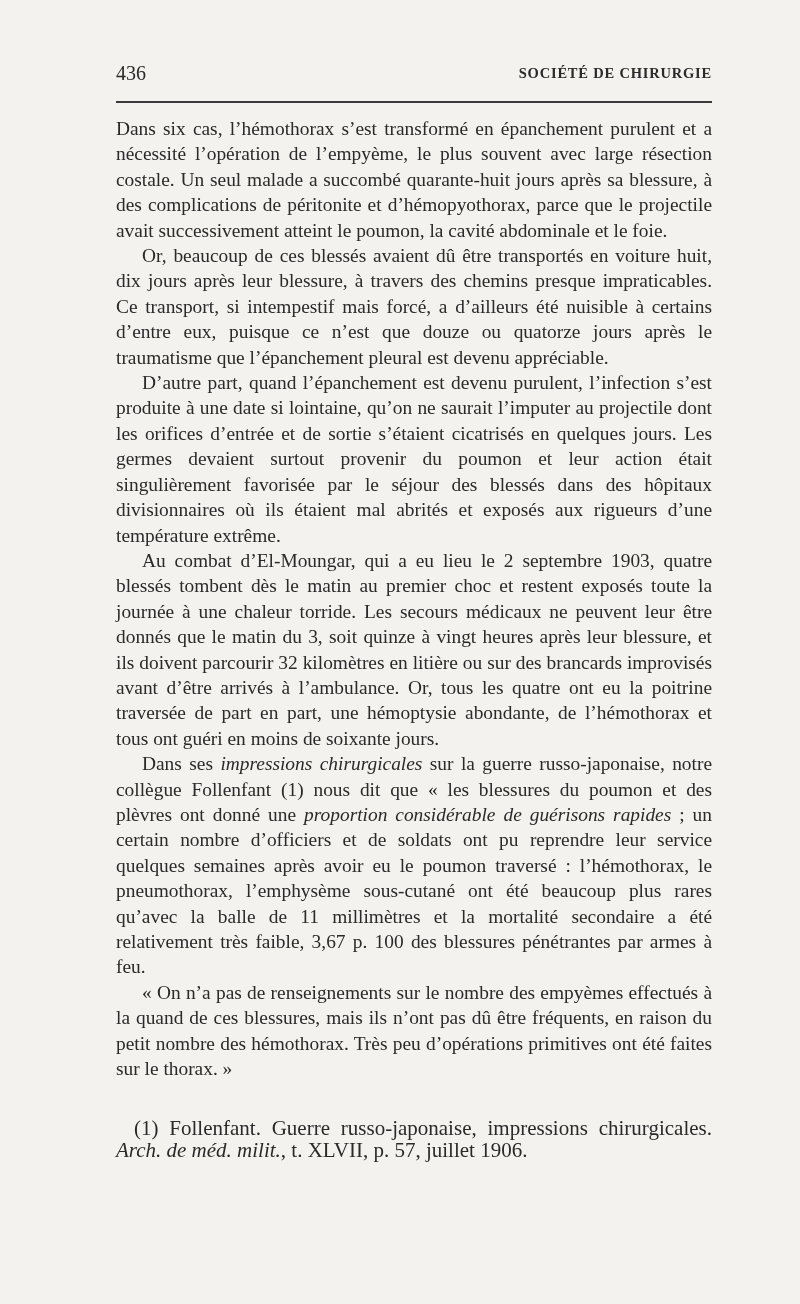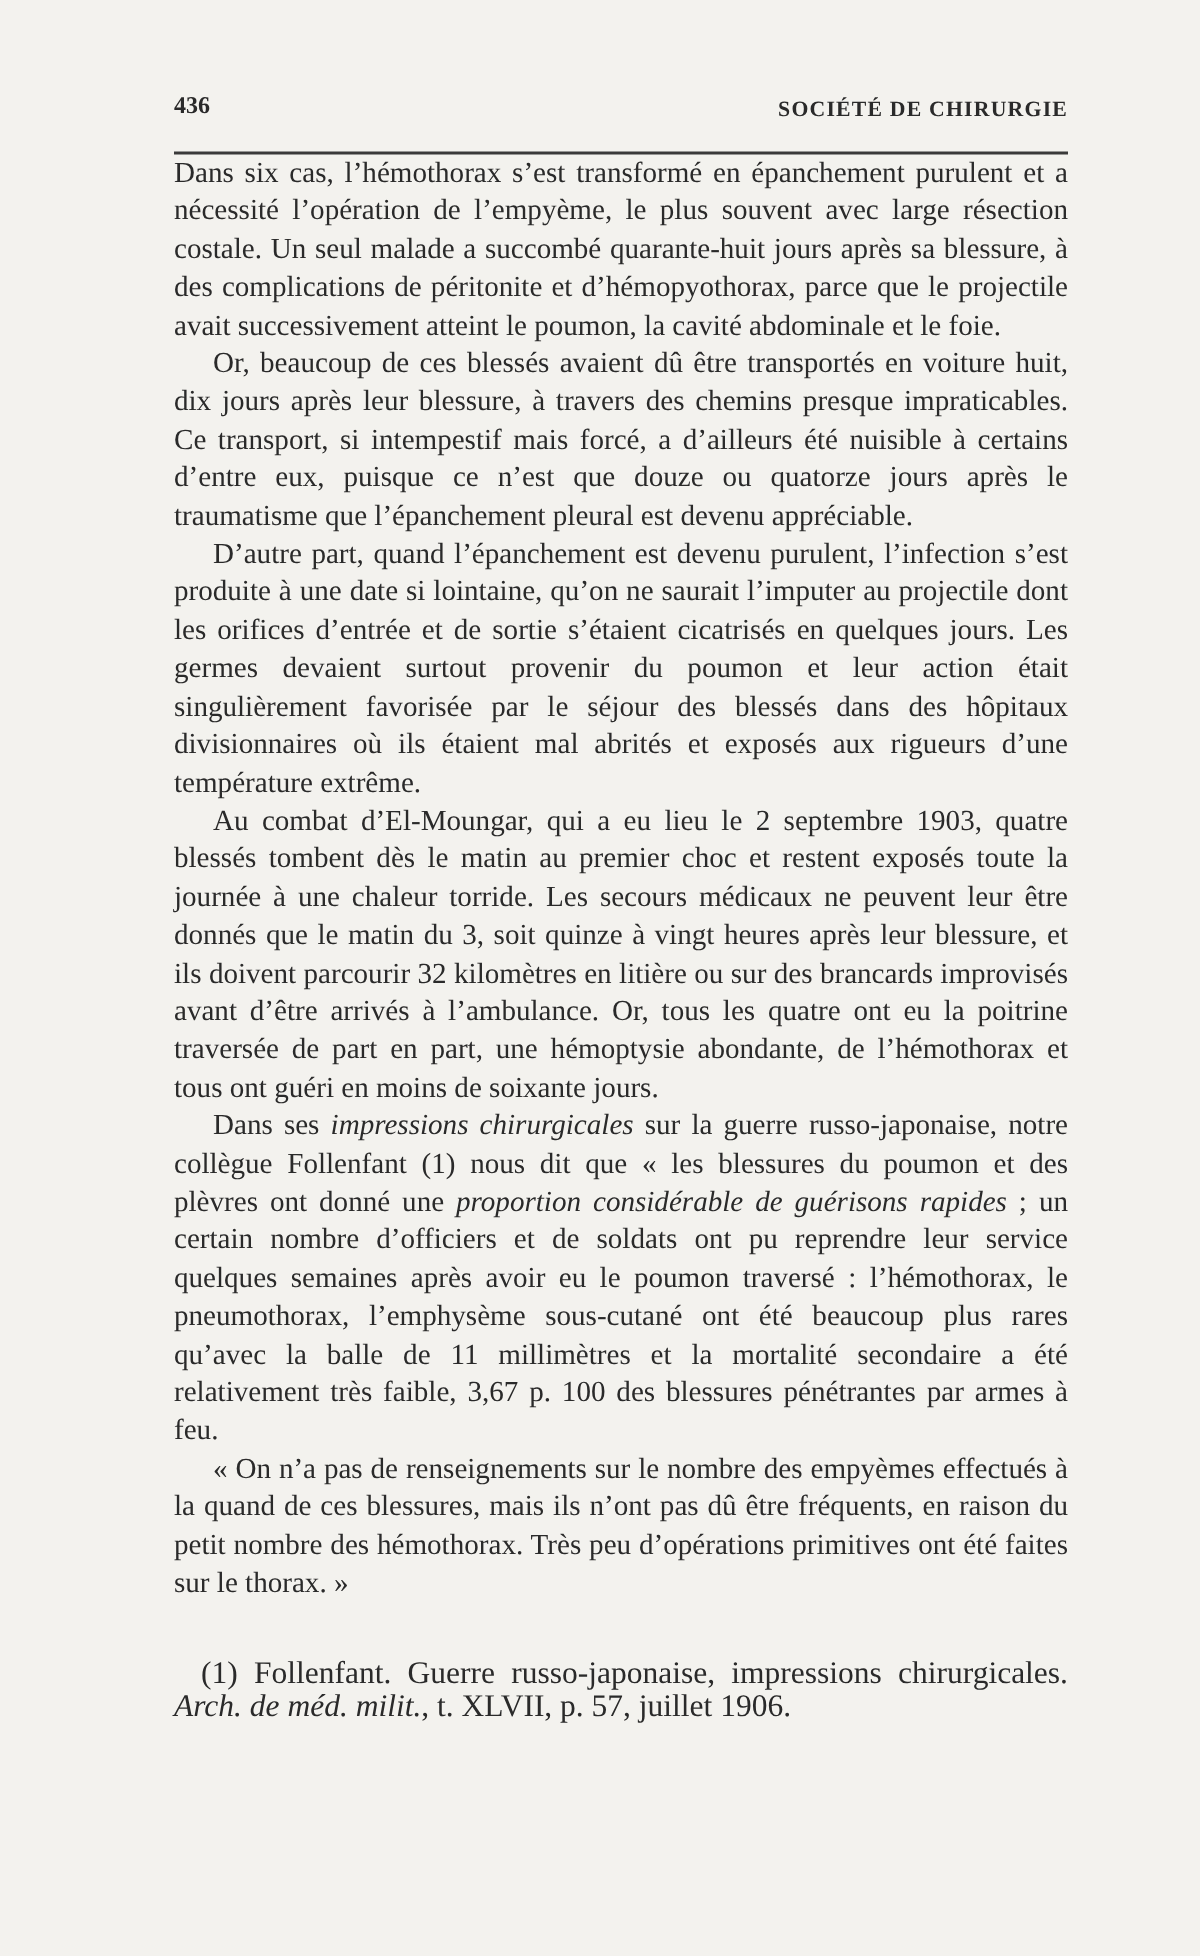--- a/index.html
+++ b/index.html
@@ -23,40 +23,41 @@
     }
     .running-head {
       position: relative;
       height: 24px;
       font-size: 19px;
     }
     .page-number {
       position: absolute;
       left: 0;
       top: 0;
-      font-weight: bold;
-      font-size: 16px;
+      font-weight: normal;
+      font-size: 20px;
     }
     .running-title {
       position: absolute;
       left: 0;
       right: 0;
       text-align: right;
       top: 3px;
       font-size: 14.5px;
       font-weight: bold;
       letter-spacing: 0.8px;
     }
     .head-rule {
       margin-top: 15px;
       height: 2px;
       background: #3a3a3a;
       width: 596px;
     }
     .body-text {
+      margin-top: 13px;
       font-size: 19.4px;
       line-height: 25.4px;
       text-align: justify;
     }
     .body-text p {
       margin: 0;
       text-indent: 0;
     }
     .body-text p.indent {
       text-indent: 26px;

